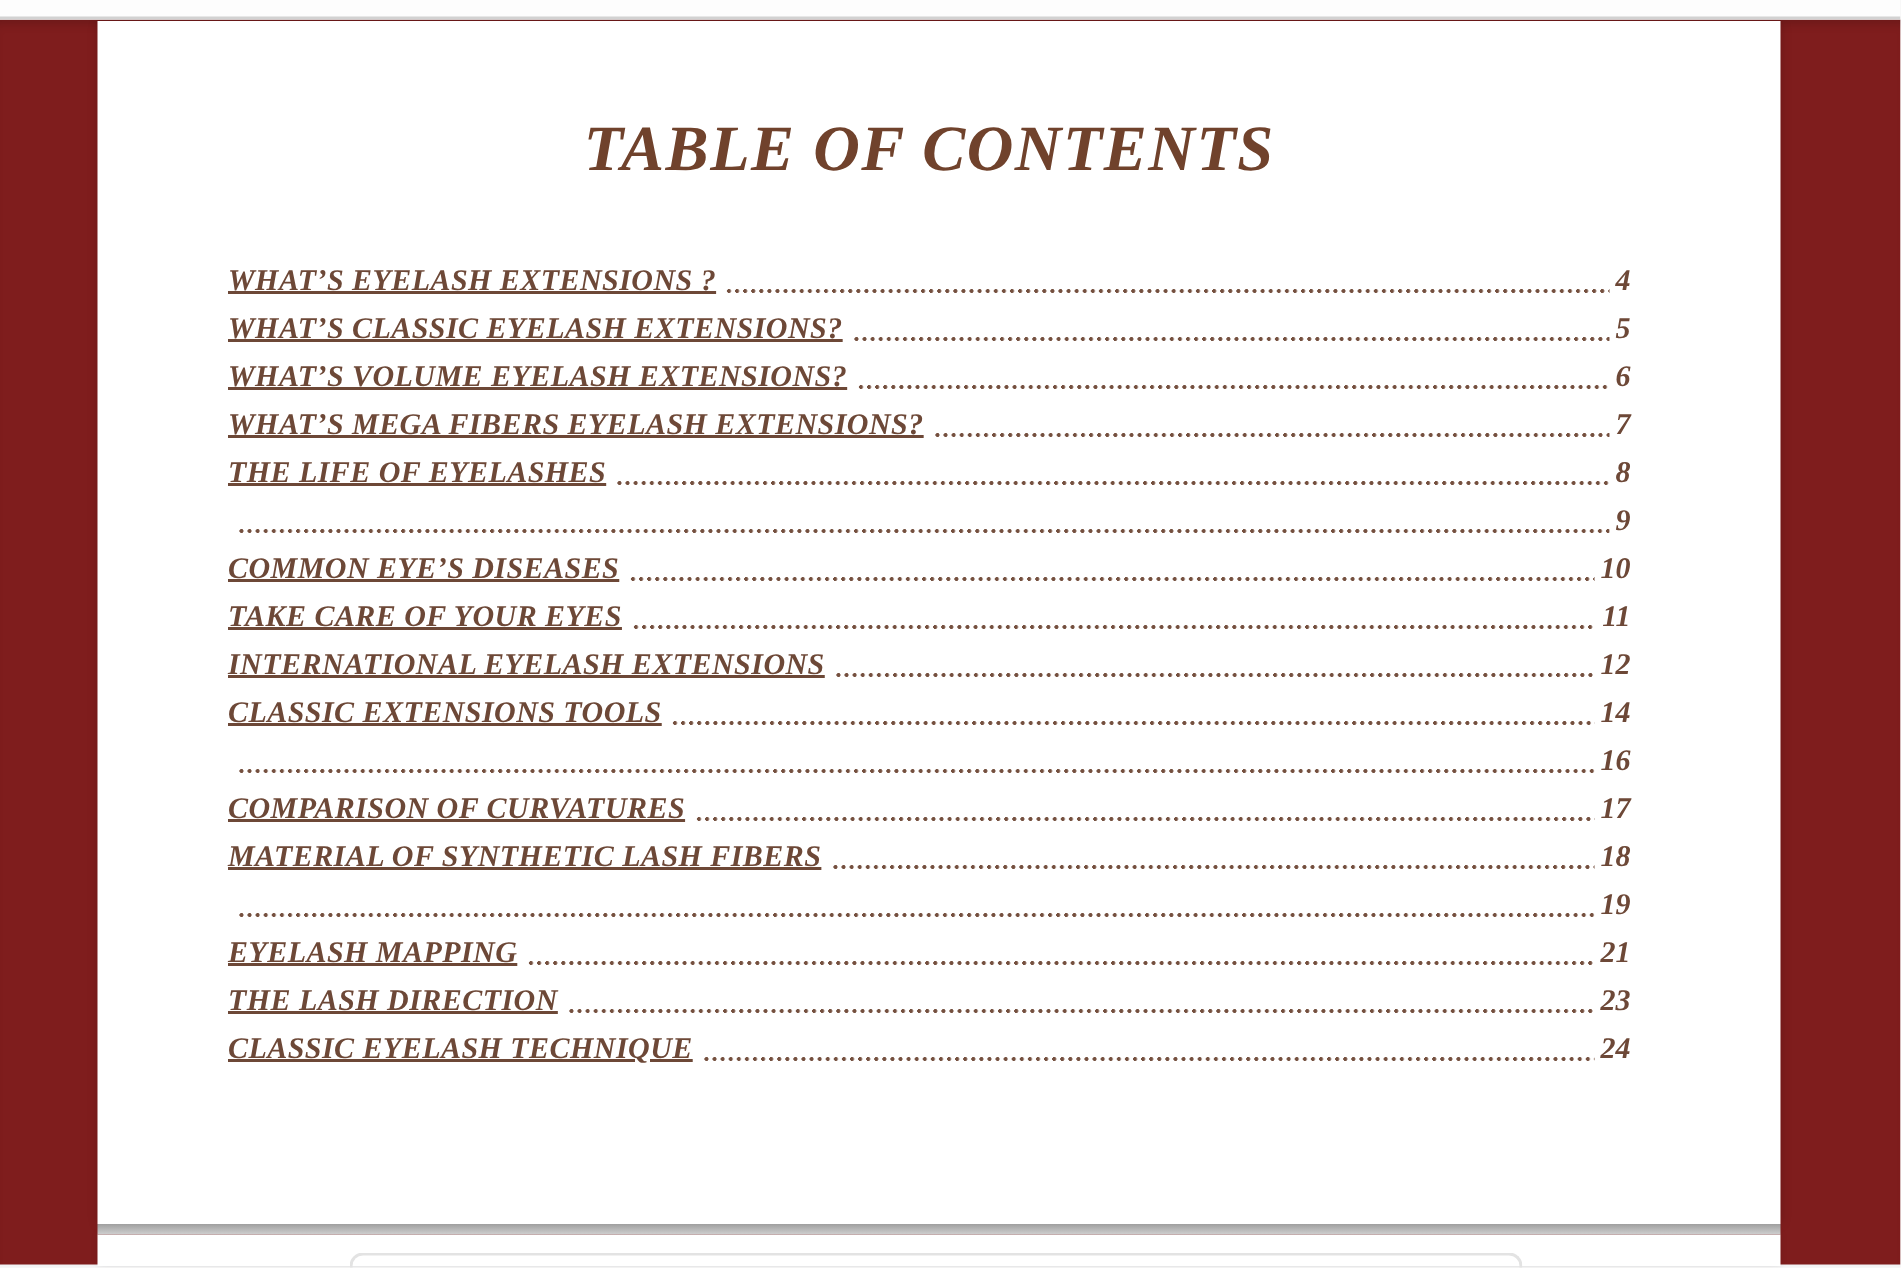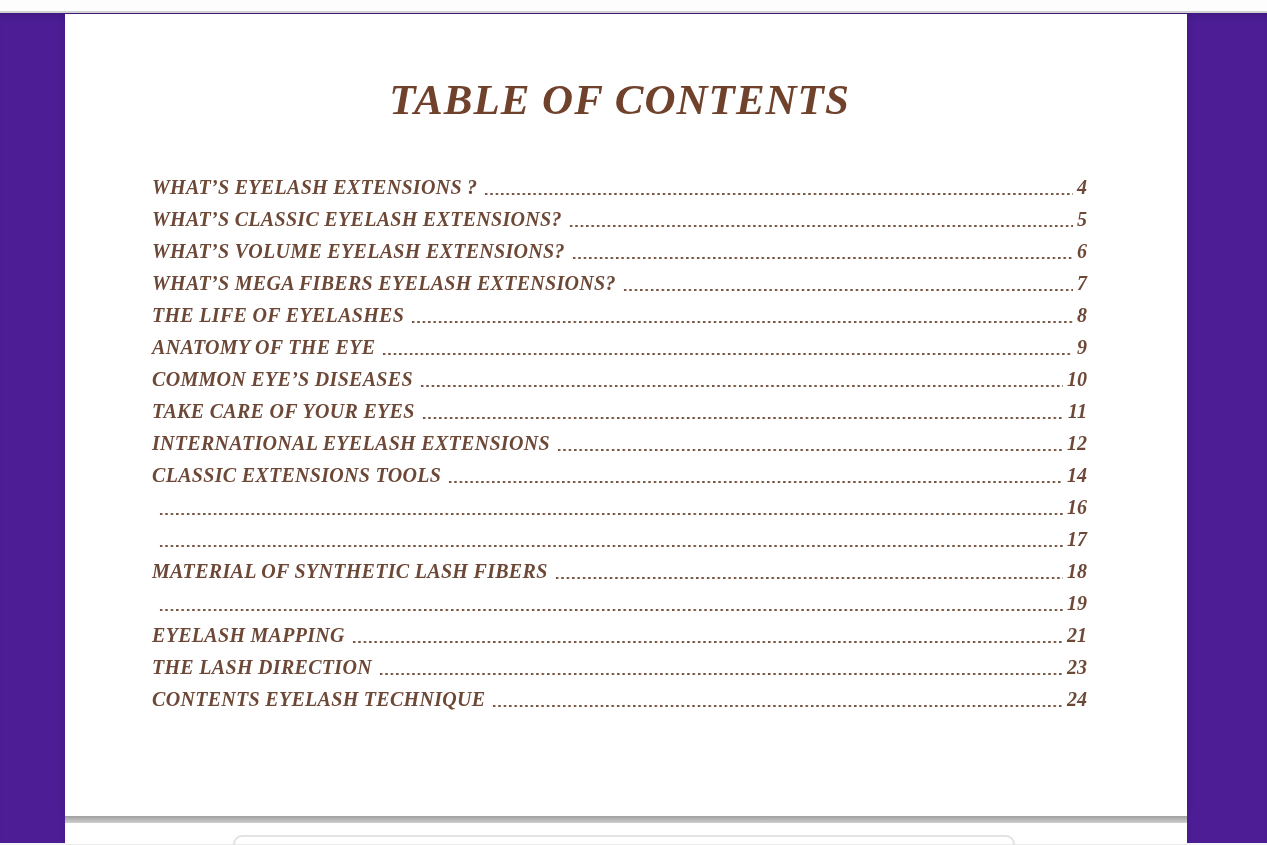--- a/index.html
+++ b/index.html
@@ -12,21 +12,21 @@
   .top-bar {
     height: 13px;
     background: #fdfdfd;
     border-bottom: 2px solid #d2d2d2;
     position: relative;
     z-index: 3;
   }
   .viewer {
     position: relative;
     height: 830px;
-    background: #4c1d95;
+    background: #7f1d1d;
     box-shadow: inset 0 7px 7px -5px rgba(0,0,0,0.18);
   }
   .page {
     position: absolute;
     left: 65px;
     width: 1122px;
     background: #ffffff;
     box-shadow: 0 0 7px rgba(0,0,0,0.16);
   }
   .page-1 {
@@ -77,20 +77,21 @@
     color: #6d4837;
     font-style: italic;
     font-weight: 700;
     font-size: 20px;
     cursor: pointer;
   }
   .toc-label {
     white-space: nowrap;
     line-height: 32px;
     letter-spacing: 0.3px;
+    text-decoration: underline;
   }
   .toc-leader {
     flex: 1 1 auto;
     align-self: flex-end;
     height: 4px;
     margin: 0 4px 7px 7px;
     background-image: radial-gradient(circle at 2px 2px, #75503f 1.15px, rgba(0,0,0,0) 1.5px);
     background-size: 5.4px 4px;
     background-repeat: repeat-x;
     background-position: left bottom;
@@ -135,21 +136,20 @@
     <span class="toc-page-num">7</span>
   </div>
 
   <div class="toc-row">
     <span class="toc-label">THE LIFE OF EYELASHES</span>
     <span class="toc-leader"></span>
     <span class="toc-page-num">8</span>
   </div>
 
   <div class="toc-row">
-    <span class="toc-label">ANATOMY OF THE EYE</span>
     <span class="toc-leader"></span>
     <span class="toc-page-num">9</span>
   </div>
 
   <div class="toc-row">
     <span class="toc-label">COMMON EYE’S DISEASES</span>
     <span class="toc-leader"></span>
     <span class="toc-page-num">10</span>
   </div>
 
@@ -170,20 +170,21 @@
     <span class="toc-leader"></span>
     <span class="toc-page-num">14</span>
   </div>
 
   <div class="toc-row">
     <span class="toc-leader"></span>
     <span class="toc-page-num">16</span>
   </div>
 
   <div class="toc-row">
+    <span class="toc-label">COMPARISON OF CURVATURES</span>
     <span class="toc-leader"></span>
     <span class="toc-page-num">17</span>
   </div>
 
   <div class="toc-row">
     <span class="toc-label">MATERIAL OF SYNTHETIC LASH FIBERS</span>
     <span class="toc-leader"></span>
     <span class="toc-page-num">18</span>
   </div>
 
@@ -198,21 +199,21 @@
     <span class="toc-page-num">21</span>
   </div>
 
   <div class="toc-row">
     <span class="toc-label">THE LASH DIRECTION</span>
     <span class="toc-leader"></span>
     <span class="toc-page-num">23</span>
   </div>
 
   <div class="toc-row">
-    <span class="toc-label">CONTENTS EYELASH TECHNIQUE</span>
+    <span class="toc-label">CLASSIC EYELASH TECHNIQUE</span>
     <span class="toc-leader"></span>
     <span class="toc-page-num">24</span>
   </div>
 </div>
   </div>
 
   <div class="page-gap"></div>
 
   <div class="page page-2">
     <div class="frame-hint"></div>

